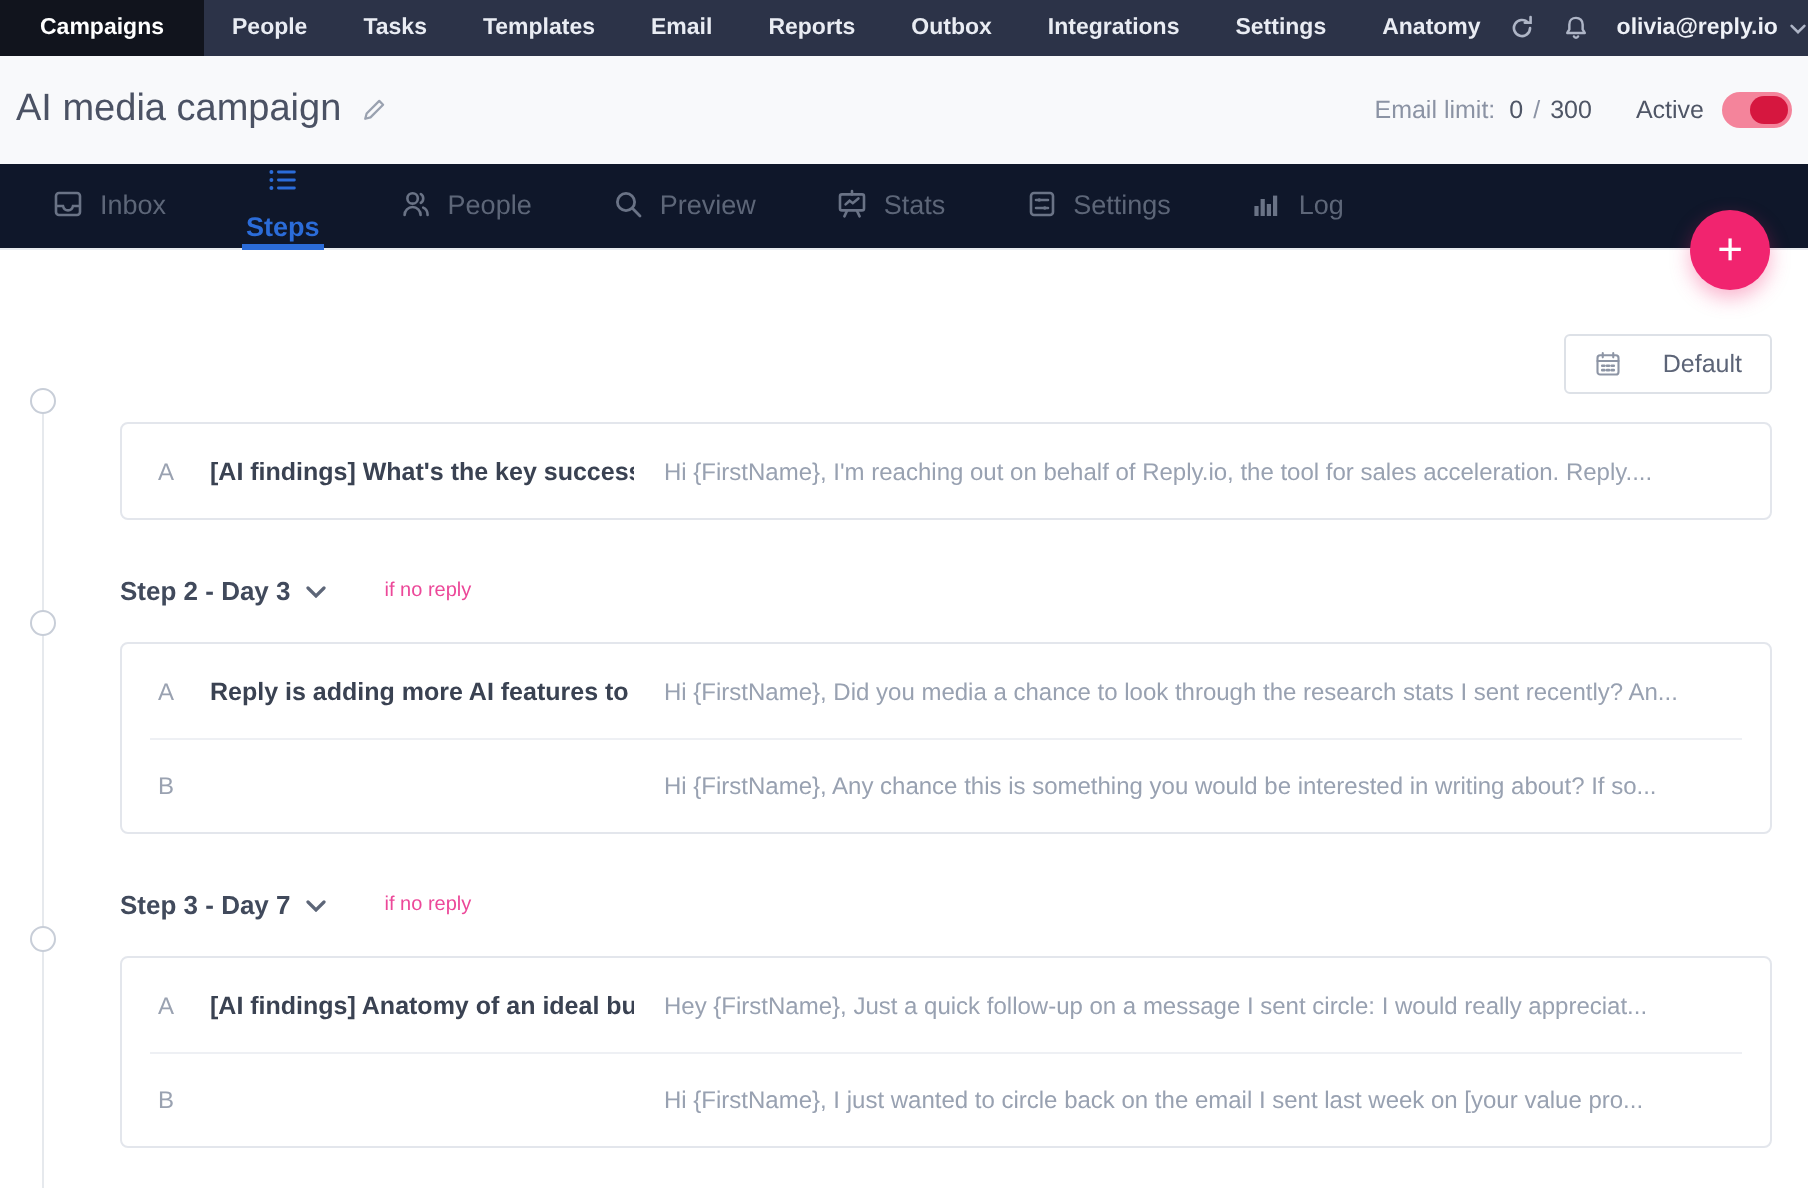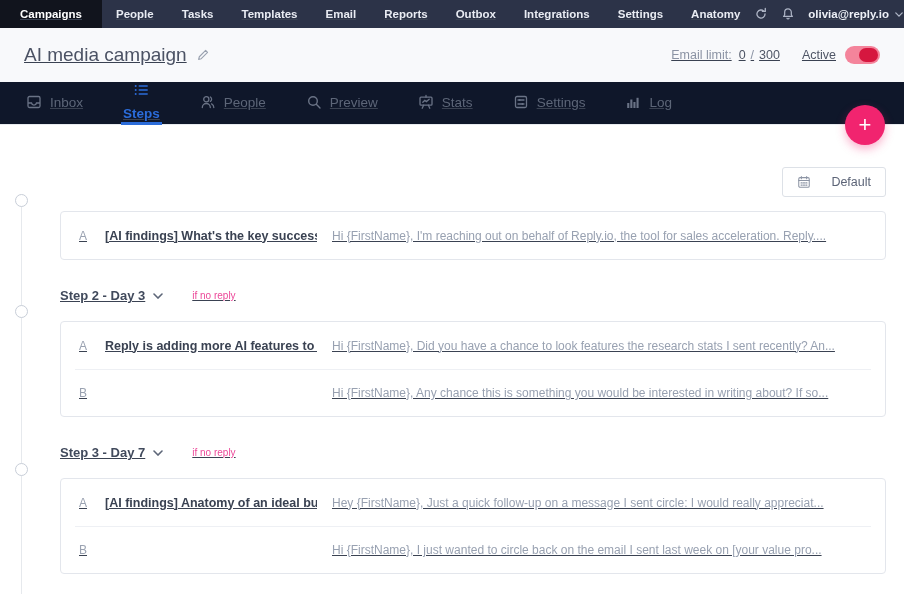--- a/index.html
+++ b/index.html
@@ -1,38 +1,38 @@
 <!DOCTYPE html>
 <html><head>
 <meta charset="utf-8">
 <style>
   * { margin:0; padding:0; box-sizing:border-box; }
   html,body { width:904px; height:600px; }
   body {
     font-family: "Liberation Sans", sans-serif;
     background:#fff; color:#3a4252; overflow:hidden;
   }
-  .app { width:904px; height:600px; position:relative; background:#fff;text-decoration:underline; }
+  .app { width:904px; height:600px; position:relative; background:#fff; }
 
   
   .topnav {
     height:28px; background:#2c3348; display:flex; align-items:stretch;
     font-size:11.5px; font-weight:600; color:#e9ecf3;
   }
   .nav-item { display:flex; align-items:center; padding:0 14px; cursor:pointer; white-space:nowrap; }
   .nav-item.active { background:#11141d; color:#fff; padding:0 20px; }
   .nav-right { margin-left:auto; display:flex; align-items:center; gap:13px; padding-right:14px; }
   .nav-icon { display:flex; align-items:center; color:#aeb5c6; }
   .nav-icon svg { width:14px; height:14px; }
   .account { display:flex; align-items:center; gap:6px; color:#eef1f7; }
   .account svg { width:8px; height:5px; color:#aeb5c6; }
 
   
   .page-header {
-    height:54px; background:#f8f9fb; display:flex; align-items:center; padding:0 24px;
+    height:54px; background:#f8f9fb; display:flex; align-items:center; padding:0 8px;
   }
   .page-title { font-size:19px; font-weight:400; color:#4b5264; }
   .edit-ic { margin-left:9px; color:#9aa2b0; display:flex; }
   .edit-ic svg { width:14px; height:14px; }
   .header-right { margin-left:auto; display:flex; align-items:center; font-size:12.5px; }
   .limit-label { color:#8b93a4; margin-right:7px; }
   .limit-num { color:#4f5666; }
   .limit-sep { color:#8b93a4; margin:0 5px; }
   .active-label { color:#4f5666; margin:0 9px 0 22px; }
   .toggle { width:35px; height:18px; border-radius:9px; background:#f4849b; position:relative; cursor:pointer; display:inline-block; }
@@ -238,21 +238,21 @@
           <span class="step-title">Step 2 - Day 3</span>
           <svg viewBox="0 0 10 6" fill="none" stroke="currentColor" stroke-width="1.6" stroke-linecap="round">
               <path d="M1 1l4 4 4-4"></path>
             </svg>
           <span class="step-cond">if no reply</span>
         </div>
         <div class="card">
           <div class="card-row">
             <span class="row-letter">A</span>
             <span class="row-subject">Reply is adding more AI features to it...</span>
-            <span class="row-preview">Hi {FirstName},  Did you have a chance to look features the research stats I sent recently? An...</span>
+            <span class="row-preview">Hi {FirstName},  Did you media a chance to look through the research stats I sent recently? An...</span>
           </div>
           <div class="card-row">
             <span class="row-letter">B</span>
             <span class="row-subject"></span>
             <span class="row-preview">Hi {FirstName},  Any chance this is something you would be interested in writing about? If so...</span>
           </div>
         </div>
       </section>
 
       <section class="step">

